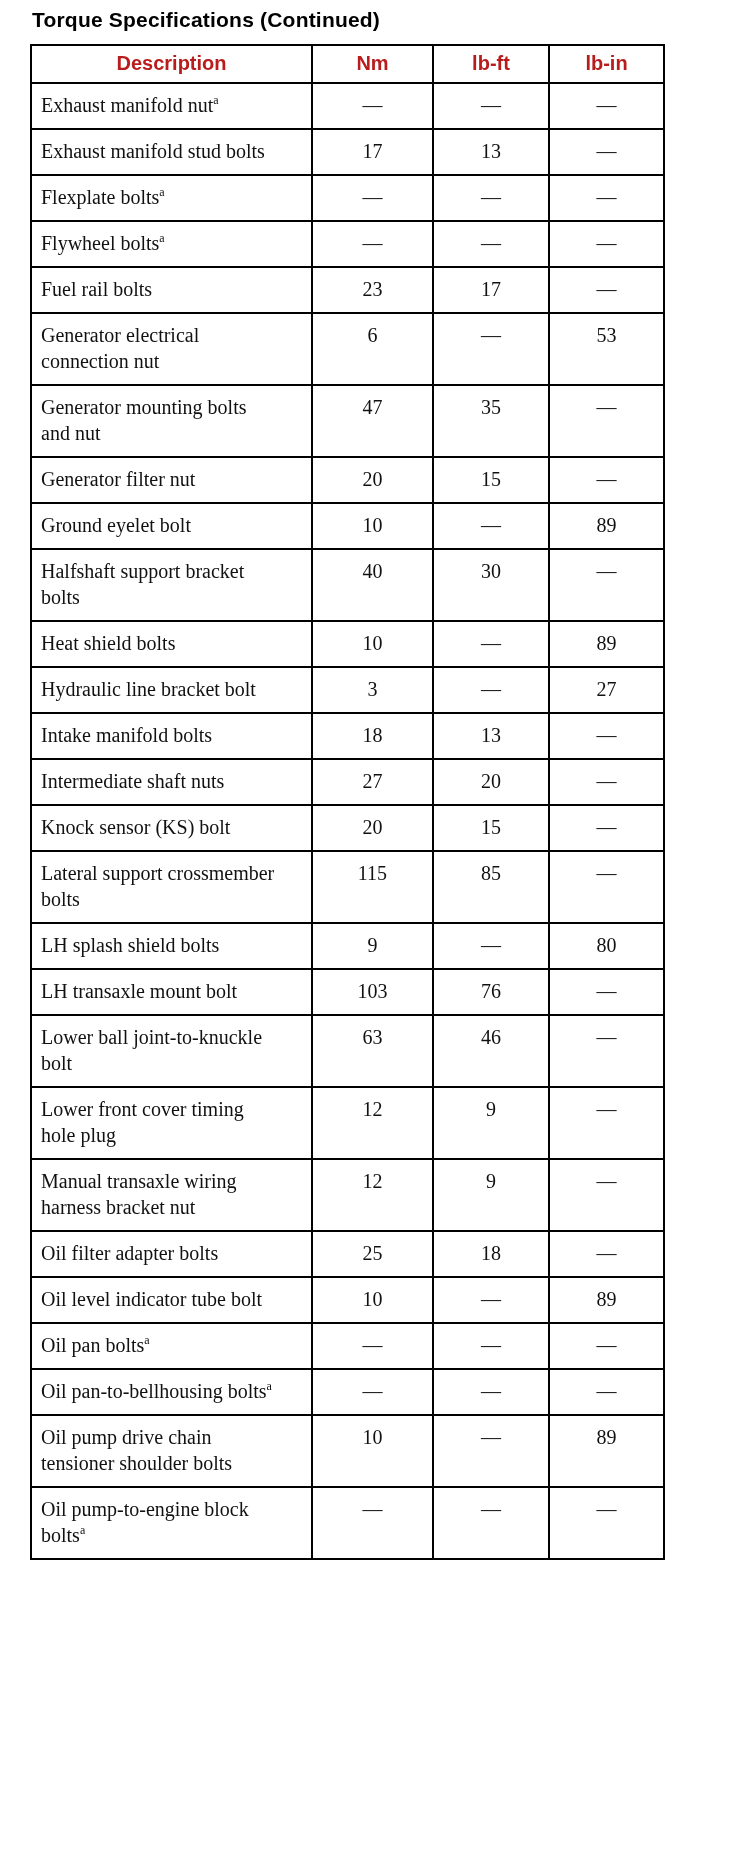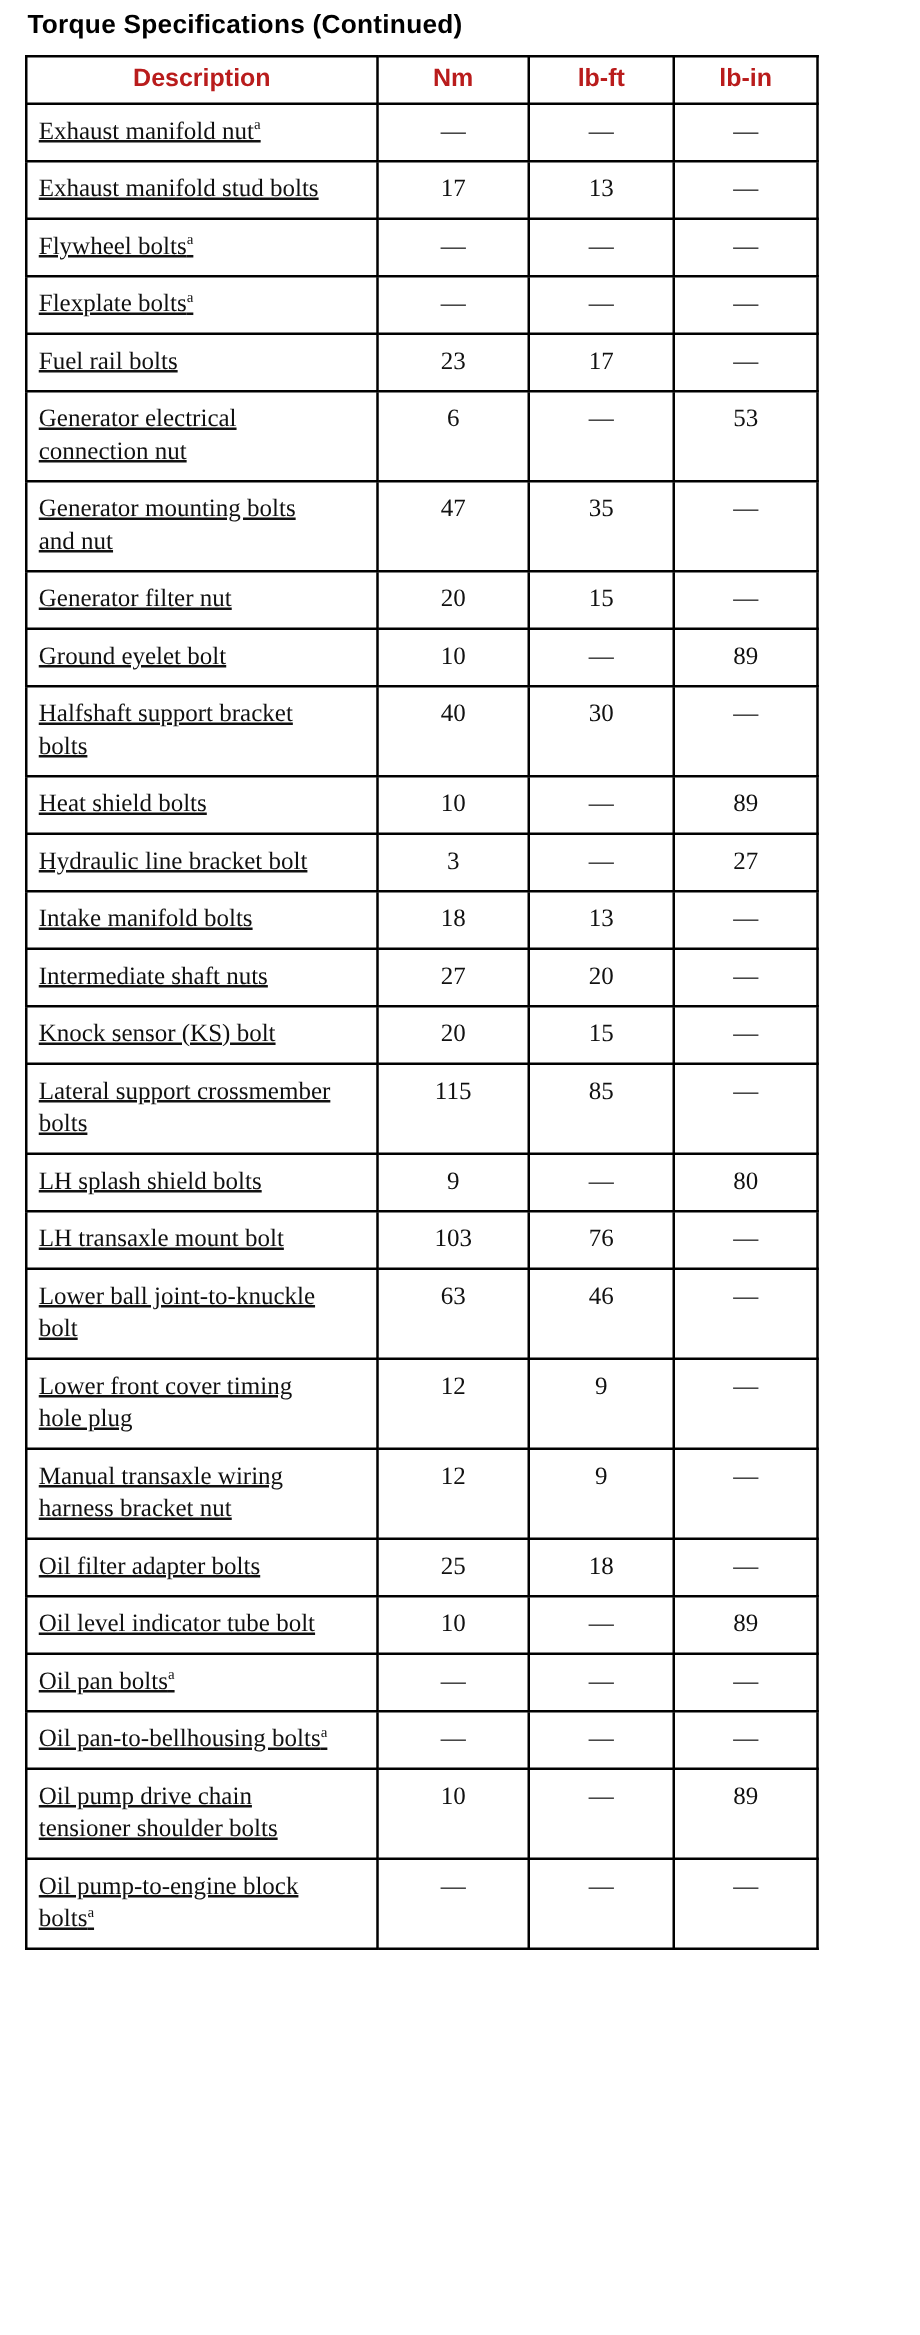--- a/index.html
+++ b/index.html
@@ -9,20 +9,21 @@
   }
   body {
     width: 736px;
     min-height: 1868px;
     font-family: "Liberation Serif", serif;
     color: #000000;
     -webkit-font-smoothing: antialiased;
   }
   .page {
     padding: 8px 0 20px 20px;
+    margin-left: 10px;
   }
   .page-title {
     font-family: "Liberation Sans", sans-serif;
     font-size: 21px;
     font-weight: bold;
     color: #000000;
     margin: 0 0 12px 2px;
     letter-spacing: 0.2px;
   }
   table.torque-table {
@@ -51,21 +52,20 @@
     font-size: 20px;
     line-height: 26px;
     vertical-align: top;
     padding: 8px 4px 10px 4px;
     color: #111111;
   }
   table.torque-table td.desc {
     text-align: left;
     padding-left: 9px;
     padding-right: 36px;
-    text-decoration: underline;
   }
   table.torque-table td.val {
     text-align: center;
   }
   td.desc sup {
     font-size: 12px;
     line-height: 0;
     vertical-align: super;
   }
 </style>
@@ -97,27 +97,27 @@
           <td class="val">—</td>
           <td class="val">—</td>
         </tr>
         <tr>
           <td class="desc">Exhaust manifold stud bolts</td>
           <td class="val">17</td>
           <td class="val">13</td>
           <td class="val">—</td>
         </tr>
         <tr>
+          <td class="desc">Flexplate bolts<sup>a</sup></td>
+          <td class="val">—</td>
+          <td class="val">—</td>
+          <td class="val">—</td>
+        </tr>
+        <tr>
           <td class="desc">Flywheel bolts<sup>a</sup></td>
-          <td class="val">—</td>
-          <td class="val">—</td>
-          <td class="val">—</td>
-        </tr>
-        <tr>
-          <td class="desc">Flexplate bolts<sup>a</sup></td>
           <td class="val">—</td>
           <td class="val">—</td>
           <td class="val">—</td>
         </tr>
         <tr>
           <td class="desc">Fuel rail bolts</td>
           <td class="val">23</td>
           <td class="val">17</td>
           <td class="val">—</td>
         </tr>

